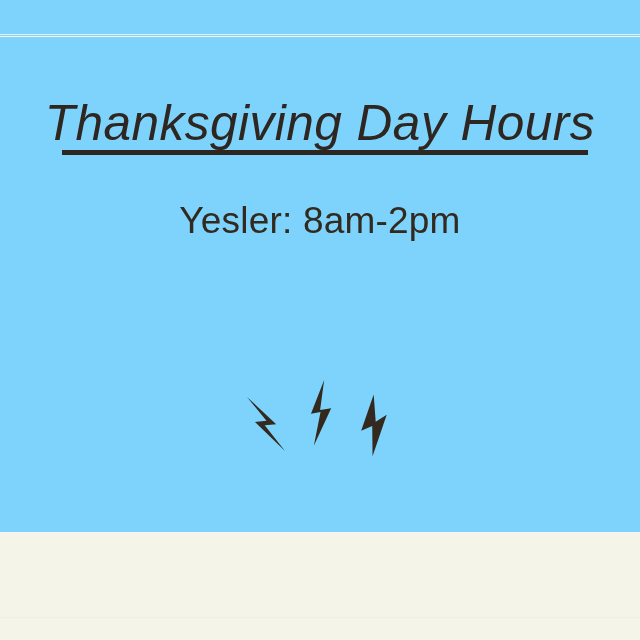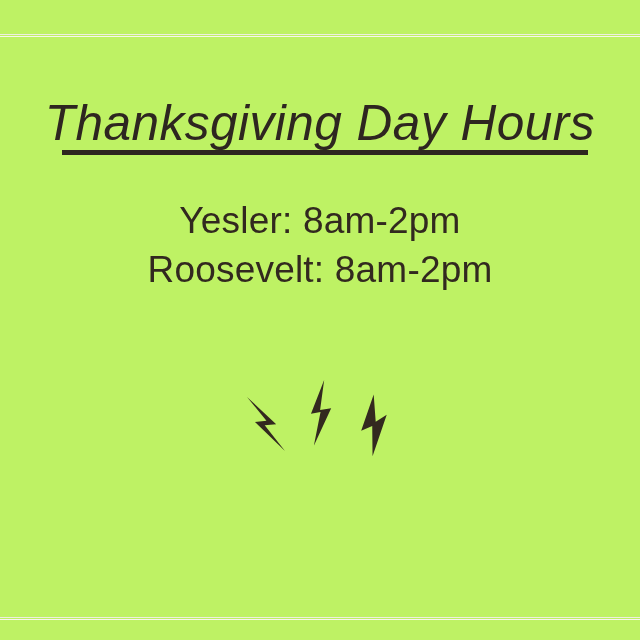--- a/index.html
+++ b/index.html
@@ -10,22 +10,22 @@
     width: 640px;
     height: 640px;
     background: #f5f4e9;
     font-family: "Liberation Sans", sans-serif;
     overflow: hidden;
   }
 
   #poster {
     position: relative;
     width: 640px;
-    height: 640px;
-    background: #bef264;
+    height: 532px;
+    background: #7dd3fc;
     box-sizing: border-box;
   }
 
   
   .seam {
     position: absolute;
     left: 0;
     width: 640px;
     height: 1px;
     background: #eeeee1;
@@ -109,21 +109,20 @@
   <div class="seam top"></div>
   <div class="seam top2"></div>
 
   <div class="title-wrap">
     <span class="title">Thanksgiving Day Hours</span>
   </div>
   <div class="title-rule"></div>
 
   <div class="hours">
     <div class="hours-line">Yesler: 8am-2pm</div>
-    <div class="hours-line">Roosevelt: 8am-2pm</div>
   </div>
 
   <div class="bolts">
 
     <span class="bolt bolt-1">
       <svg width="34" height="64" viewBox="0 0 34 64" aria-hidden="true">
         <path d="M3 2 L27 34 L15.5 33 L31 62 L6.5 28 L18 29 Z"></path>
       </svg>
     </span>
 

